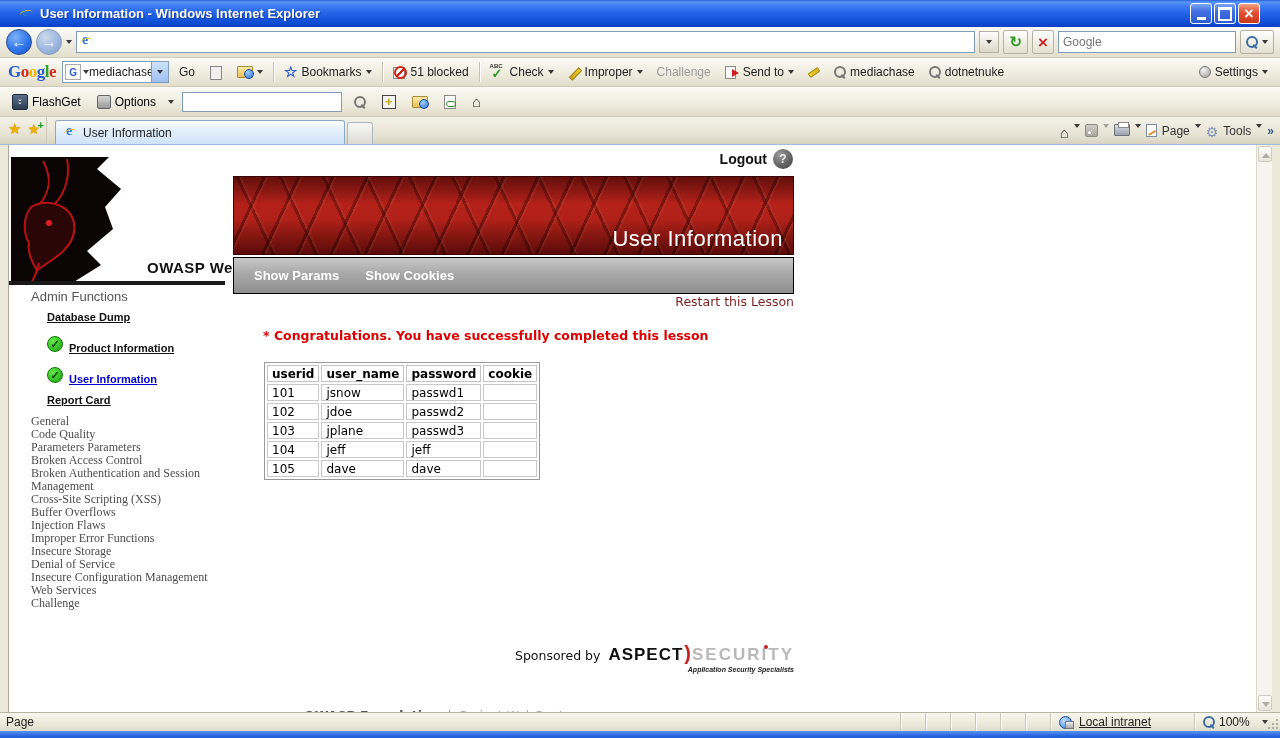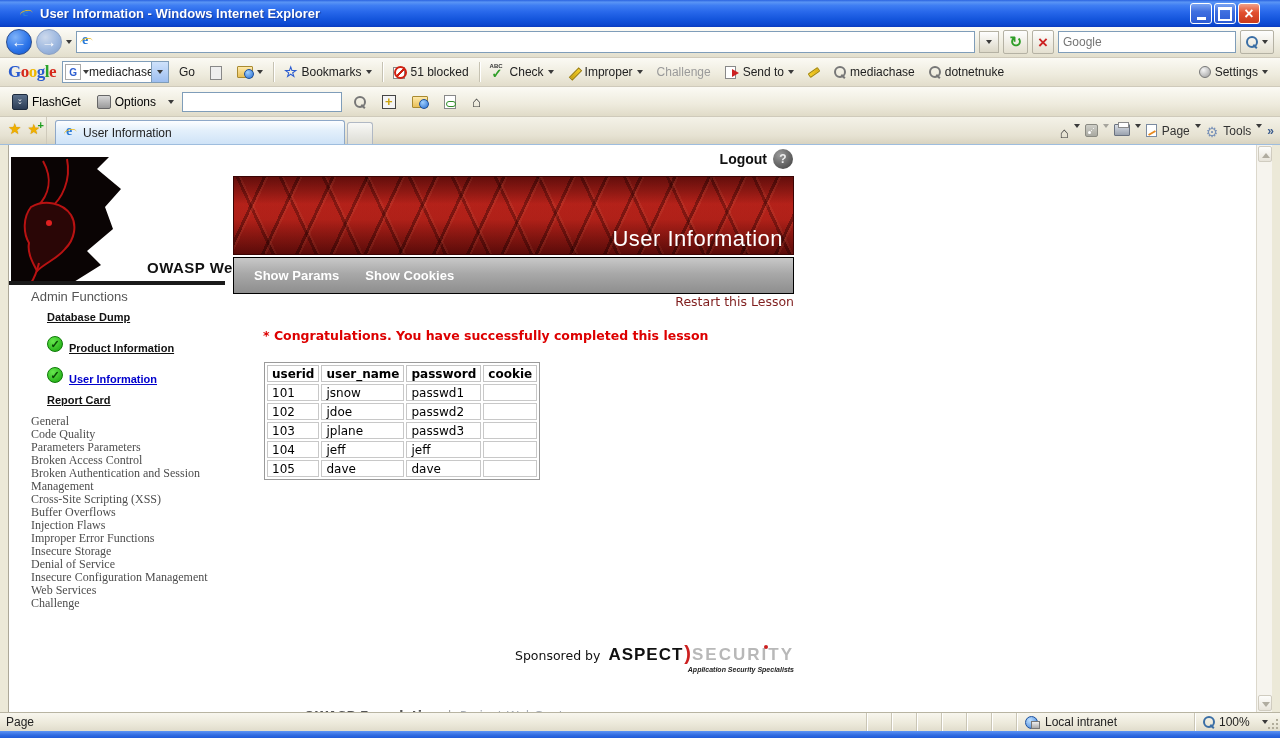--- a/index.html
+++ b/index.html
@@ -196,21 +196,21 @@
   .footer .fsep { color:#999; margin:0 4px; }
   .footer .f2 { color:#aab; color:#a8adb5; }
 
   
   .statusbar { position:absolute; left:0; top:712px; width:1280px; height:19px;
     background:linear-gradient(180deg,#f8f6ee 0%,#ece9da 60%,#e0dccc 100%);
     border-top:1px solid #b8b4a2; display:flex; align-items:center; font-size:12px; color:#222; }
   .sb-status { flex:1; padding-left:6px; }
   .sb-pane { height:100%; border-left:1px solid #cac6b6; box-shadow:inset 1px 0 0 #fff; }
   .sb-pane.empty { width:25px; }
-  .sb-pane.zone { width:178px; display:flex; align-items:center; gap:5px; padding-left:8px; }
+  .sb-pane.zone { width:144px; display:flex; align-items:center; gap:5px; padding-left:8px;text-decoration:underline; }
   .sb-pane.zoomp { width:86px; display:flex; align-items:center; gap:4px; padding-left:8px; }
   .i-intranet { position:relative; width:15px; height:13px; }
   .i-intranet::before { content:""; position:absolute; left:0; top:0; width:11px; height:11px; border-radius:50%;
     background:radial-gradient(circle at 35% 30%,#bfe0ff,#3a7fd8); border:1px solid #1b4f9e; }
   .i-intranet::after { content:""; position:absolute; right:0; bottom:0; width:7px; height:6px; background:linear-gradient(180deg,#eee,#aaa); border:1px solid #777; }
   .grip { position:absolute; right:1px; bottom:1px; width:13px; height:13px;
     background:
      radial-gradient(circle 1.5px at 11px 11px,#b0ac9a 95%,transparent),
      radial-gradient(circle 1.5px at 7px 11px,#b0ac9a 95%,transparent),
      radial-gradient(circle 1.5px at 11px 7px,#b0ac9a 95%,transparent),

